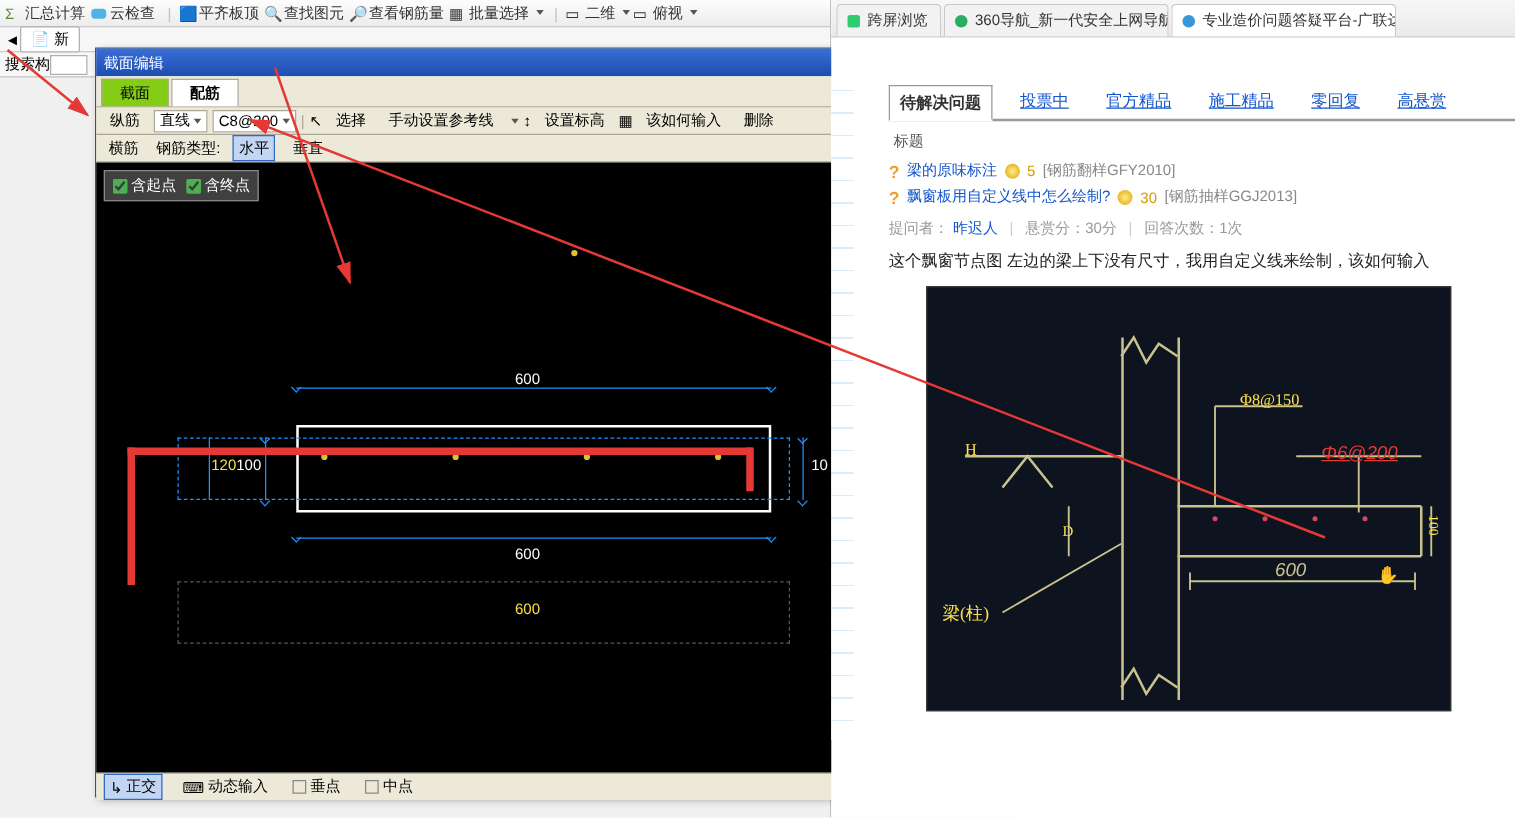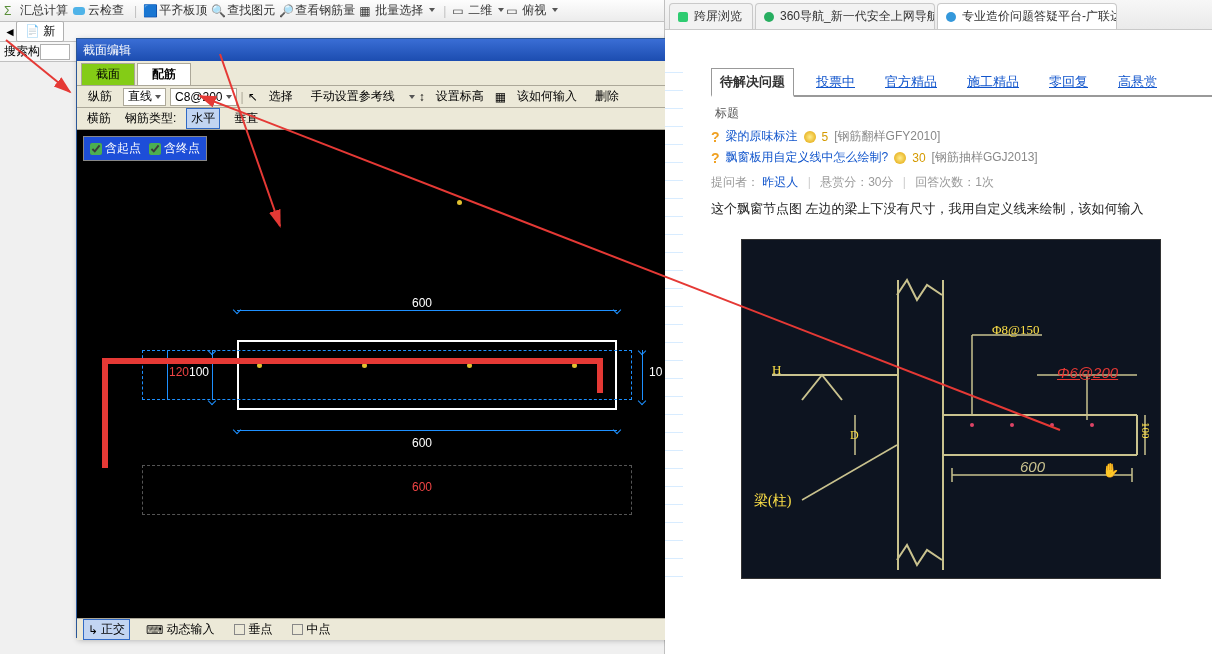--- a/index.html
+++ b/index.html
@@ -67,27 +67,27 @@
   .editor-subbar .opt { cursor:pointer; padding:1px 4px;}
   .editor-subbar .opt.active { border:1px solid #316ac5; background:#c2d5f2;}
   .canvas-area {
     position: relative;
     background: #000;
     width: 100%;
     height: calc(100% - 22px - 22px - 22px - 22px - 22px); 
   }
   .checkboxes {
     position:absolute; left:6px; top:6px;
-    background:#1d4ed8; border:1px solid #888; padding:3px 6px;
+    background:#404040; border:1px solid #888; padding:3px 6px;
     color:#fff; display:flex; gap:8px; align-items:flex-end;
   }
   .checkboxes label { display:flex; align-items:center; gap:3px; font-size:12px;}
   .checkboxes input { accent-color:#4caf50; width:12px; height:12px;}
   .dim-text { color:#fff; font-size:12px; position:absolute;}
-  .dim-text.gray { color:#ef4444;}
+  .dim-text.gray { color:#fde047;}
   .draw-rect-outer {
     position:absolute; border:2px solid #fff;
   }
   .dashed-rect { position:absolute; border:1px dashed #1e90ff;}
   .dim-line-h { position:absolute; height:1px; background:#1e90ff;}
   .dim-line-v { position:absolute; width:1px; background:#1e90ff;}
   .dim-tick { position:absolute; width:6px; height:6px; border-left:1px solid #1e90ff; border-bottom:1px solid #1e90ff; transform:rotate(-45deg);}
   .yellow-dot { position:absolute; width:5px; height:5px; background:#e0c030; border-radius:50%;}
   .red-path { position:absolute; background:#e53935;}
   .statusbar { display:flex; align-items:center; height:22px; padding:0 6px; background:#ece9d8; border-top:1px solid #aca899; gap:12px;}
@@ -118,21 +118,21 @@
   }
   .browser-tabs .btab.active { background:#fff;}
   .btab .favicon { width:14px;height:14px; display:inline-flex; align-items:center; justify-content:center; font-size:10px;}
 
   .page-content { padding:10px 0 0 16px; position:relative;}
   .side-marker {
     position:absolute; left:0; top:42px; width:18px; height:520px;
     background:repeating-linear-gradient(#d8ecff,#d8ecff 1px,#fff 1px,#fff 18px);
   }
   .nav-tabs {
-    display:flex; align-items:flex-end; gap:14px;
+    display:flex; align-items:flex-start; gap:14px;
     border-bottom:2px solid #999;
     margin: 28px 0 6px 30px;
     padding-bottom:0;
   }
   .nav-tabs .ntab {
     padding:4px 8px; color:#1155cc; cursor:pointer; font-size:13px;
     text-decoration:underline;
   }
   .nav-tabs .ntab.active {
     border:1px solid #999; border-bottom:2px solid #fff;
@@ -142,21 +142,21 @@
   .col-title { margin:8px 0 6px 34px; color:#555;}
   .qrow { display:flex; align-items:center; gap:6px; margin:4px 0 4px 30px; font-size:12px;}
   .qrow .qmark { color:#f0a020; font-weight:bold; font-size:14px;}
   .qrow a.link { color:#1155cc; text-decoration:none;}
   .qrow .coin { width:12px;height:12px; background:radial-gradient(#ffec8b,#e0a000); border-radius:50%; display:inline-block;}
   .qrow .count { color:#d49a00;}
   .qrow .tag { color:#888;}
   .meta-row { margin:8px 0 6px 30px; color:#999; font-size:12px;}
   .meta-row .author { color:#1155cc;}
   .meta-row .sep { margin:0 6px; color:#ccc;}
-  .question-text { margin:8px 0 20px 30px; color:#222; line-height:1.5; font-size:13px;}
+  .question-text { margin:8px 0 10px 30px; color:#222; line-height:1.5; font-size:13px;}
   .photo-area {
     margin: 8px 0 0 60px;
     width: 420px; height: 340px;
     background:#0d1420;
     position:relative;
     border:1px solid #333;
     overflow:hidden;
   }
   .photo-area .draw { position:absolute; }
   .photo-area .line { background:#c9c28e;}

